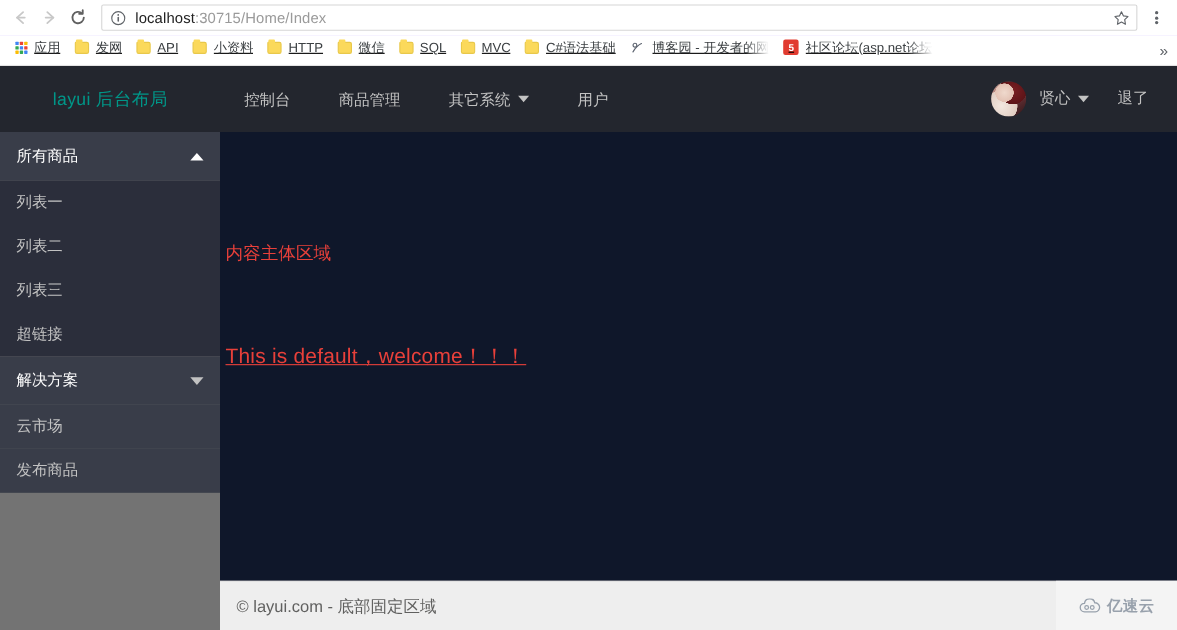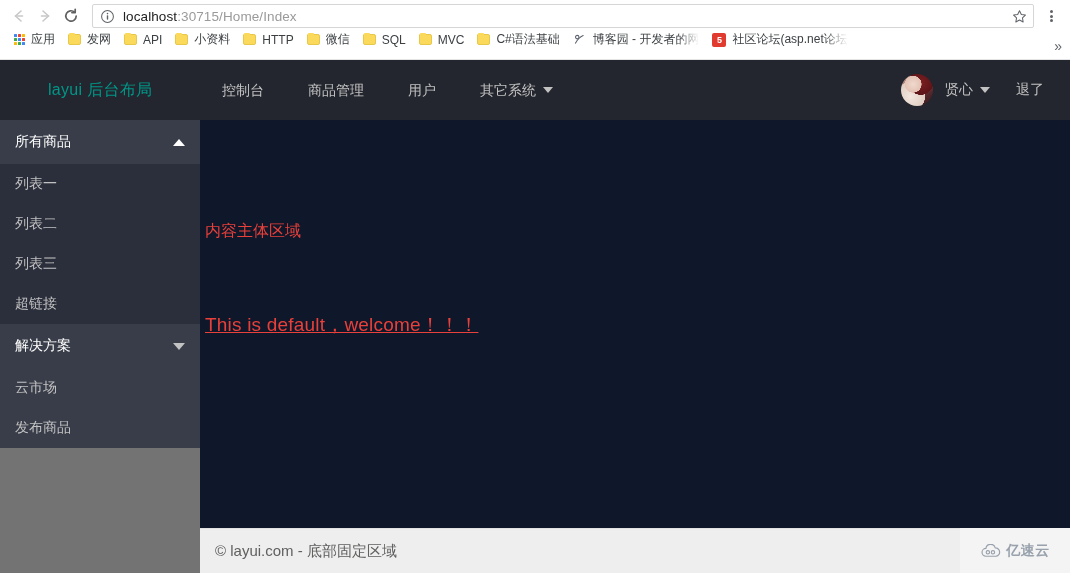--- a/index.html
+++ b/index.html
@@ -37,24 +37,25 @@
   }
   .url-text .host { color: #222; }
   .star-btn { flex: 0 0 auto; width: 20px; height: 20px;
     display:flex; align-items:center; justify-content:center; }
   .menu-btn { width: 22px; height: 26px; display:flex;
     align-items:center; justify-content:center; flex:0 0 auto; }
   .dot { width: 3px; height: 3px; border-radius: 50%; background: #5f6368; margin: 1.3px 0;}
 
   
   .bookmarks {
-    height: 28px; display: flex; align-items: center;
+    height: 28px; display: flex; 
     padding: 0 4px 12px 8px; background: #fff;
     border-bottom: 1px solid #e4e4e4;
     position: relative;
+    text-decoration: underline;
   }
   .bm {
     display: flex; align-items: center; height: 22px;
     padding: 0 6px; margin-right: 1px; border-radius: 2px;
     font-size: 12px; color: #3c4043; white-space: nowrap;
     flex: 0 0 auto;
   }
   .bm .label { overflow: hidden; text-overflow: clip; }
   .bm-apps .grid-icon {
     width: 11px; height: 11px; margin-right: 6px;
@@ -301,25 +302,25 @@
     <div class="logo">layui 后台布局</div>
 
     <nav class="nav">
       <div class="nav-item">
         <span>控制台</span>
       </div>
       <div class="nav-item">
         <span>商品管理</span>
       </div>
       <div class="nav-item">
-        <span>用户</span>
-      </div>
-      <div class="nav-item">
         <span>其它系统</span>
         <span class="caret-down"></span>
+      </div>
+      <div class="nav-item">
+        <span>用户</span>
       </div>
     </nav>
 
     <div class="nav-right">
       <div class="avatar"></div>
       <div class="user-name">
         <span>贤心</span>
         <span class="caret-down"></span>
       </div>
       <div class="logout">退了</div>

